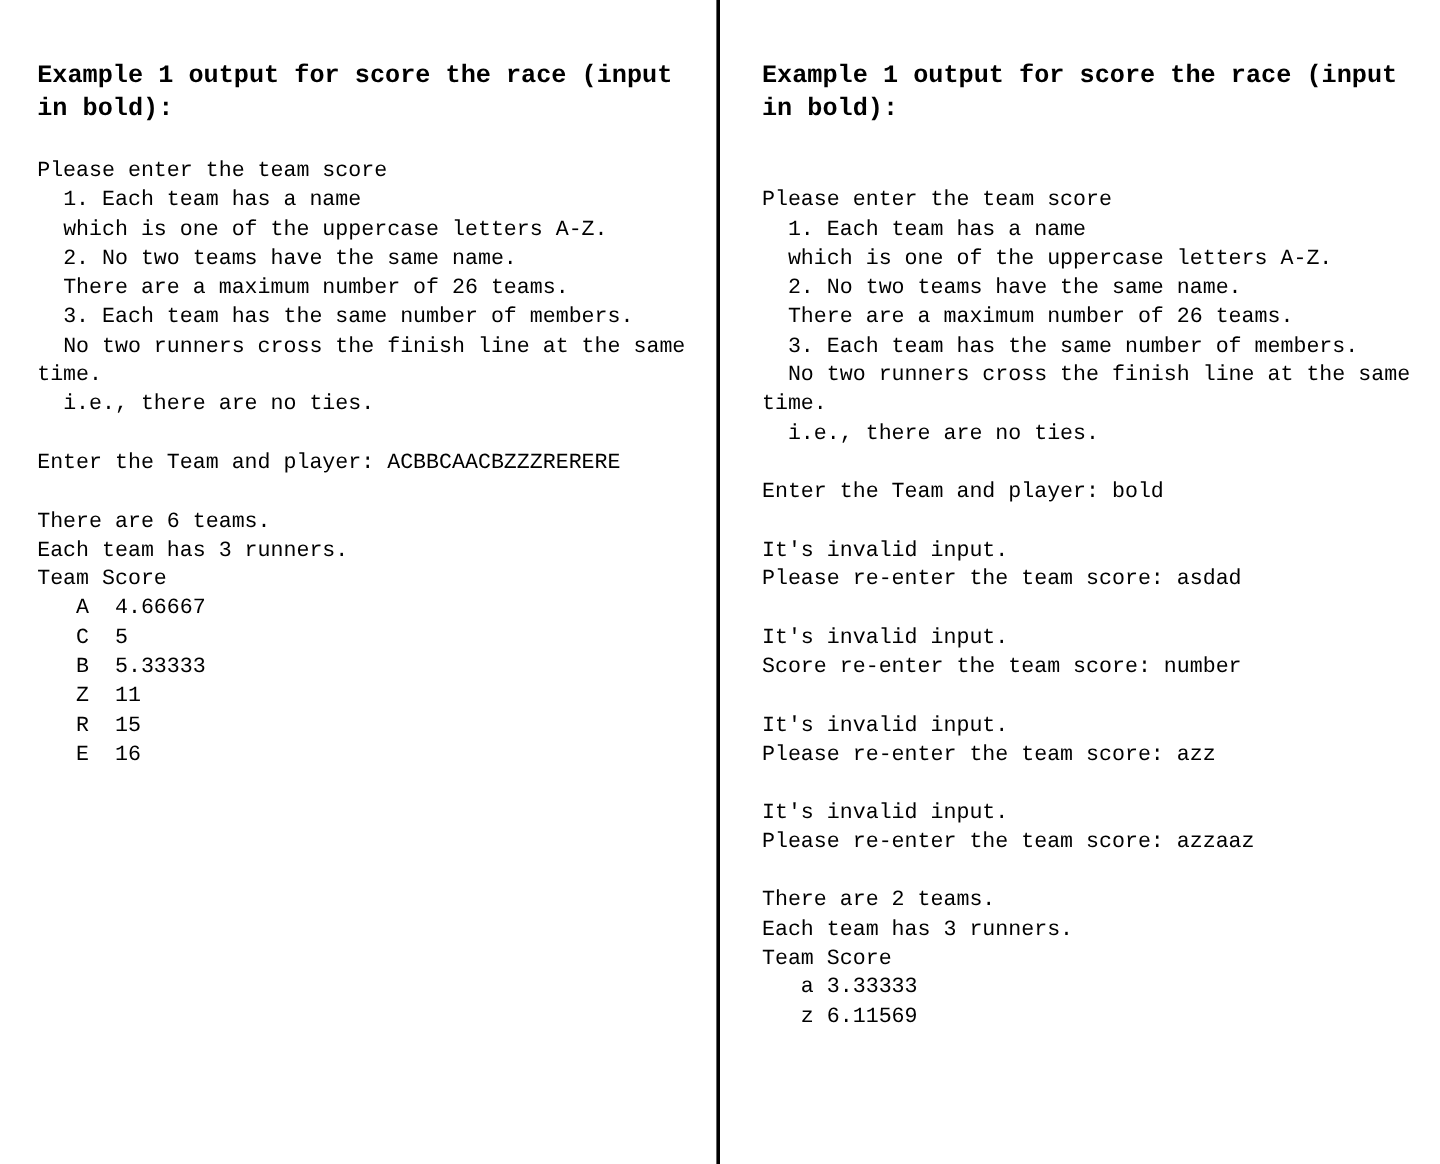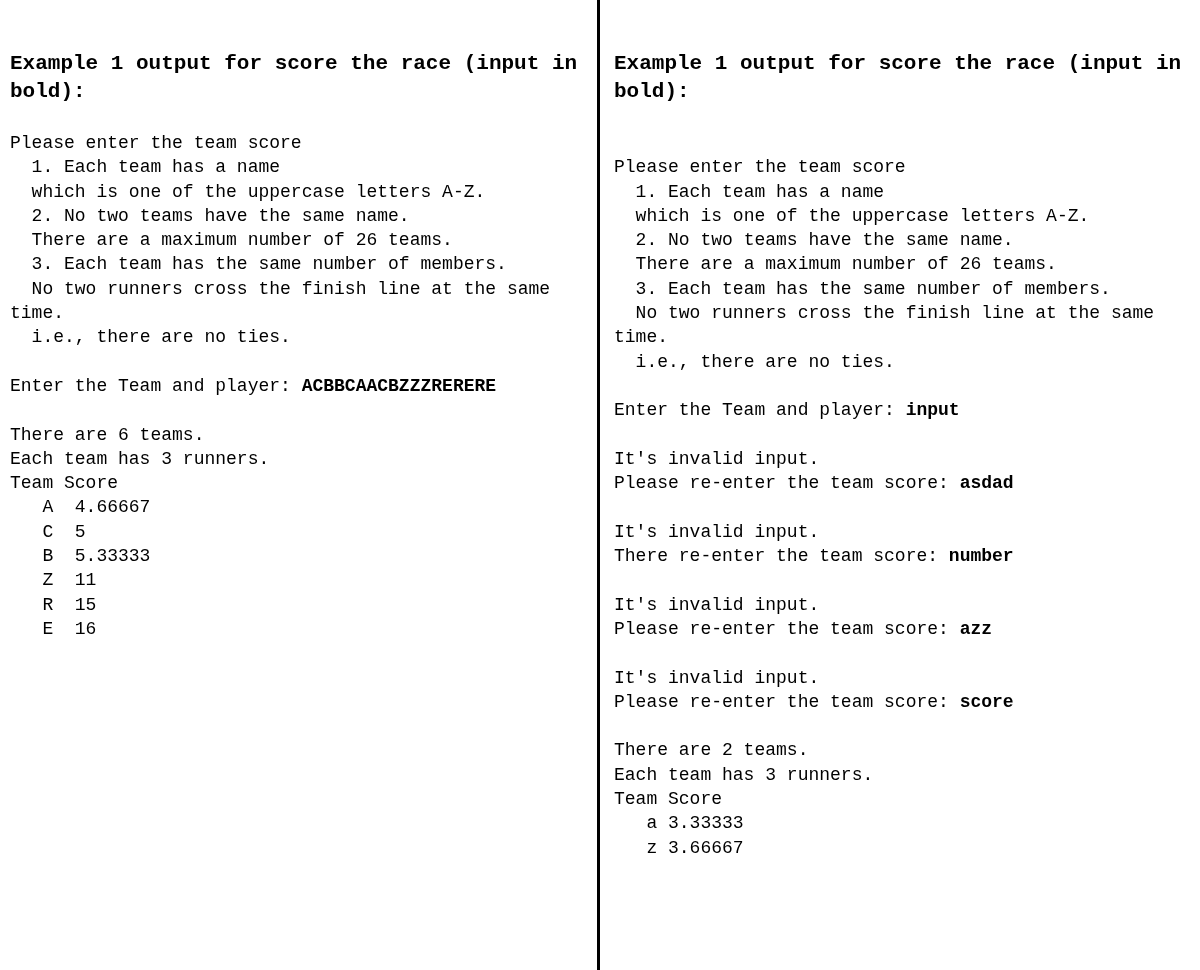--- a/index.html
+++ b/index.html
@@ -19,33 +19,34 @@
     .container {
       display: flex;
       width: 100%;
       height: 100%;
     }
     .column {
       width: 50%;
       padding: 50px 10px 10px 10px;
       white-space: pre-wrap;
       line-height: 1.35;
+      margin-left: 21px;
     }
     .column.left {
       border-right: 3px solid #000;
     }
     .column.right {
       padding-left: 14px;
     }
     .heading {
       font-weight: bold;
       font-size: 21px;
     }
     .bold-input {
-      font-weight: bold;
+      font-weight: normal;
     }
   </style>
 </head>
 <body>
 
 <div class="container">
 
   <div class="column left"><span class="heading">Example 1 output for score the race (input in bold):</span>
 
 <span>Please enter the team score
@@ -75,33 +76,33 @@
 
 <span>Please enter the team score
   1. Each team has a name
   which is one of the uppercase letters A-Z.
   2. No two teams have the same name.
   There are a maximum number of 26 teams.
   3. Each team has the same number of members.
   No two runners cross the finish line at the same time.
   i.e., there are no ties.</span>
 
-<span>Enter the Team and player: </span><span class="bold-input">input</span>
+<span>Enter the Team and player: </span><span class="bold-input">bold</span>
 
 <span>It's invalid input.
 Please re-enter the team score: </span><span class="bold-input">asdad</span>
 
 <span>It's invalid input.
-There re-enter the team score: </span><span class="bold-input">number</span>
+Score re-enter the team score: </span><span class="bold-input">number</span>
 
 <span>It's invalid input.
 Please re-enter the team score: </span><span class="bold-input">azz</span>
 
 <span>It's invalid input.
-Please re-enter the team score: </span><span class="bold-input">score</span>
+Please re-enter the team score: </span><span class="bold-input">azzaaz</span>
 
 <span>There are 2 teams.
 Each team has 3 runners.
 Team Score
    a 3.33333
-   z 3.66667</span>
+   z 6.11569</span>
 </div>
 </div>
 
 </body></html>

